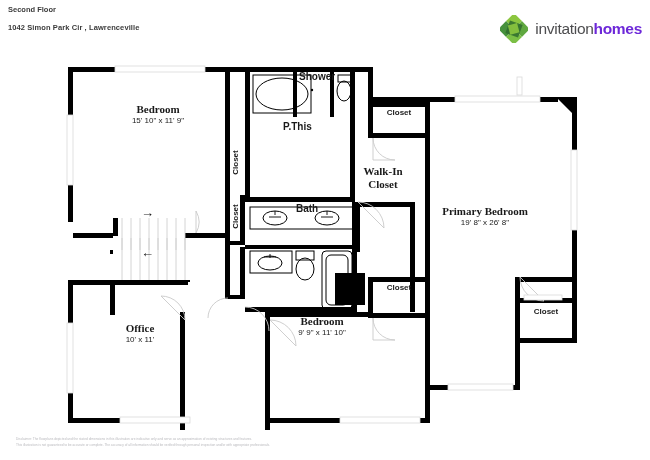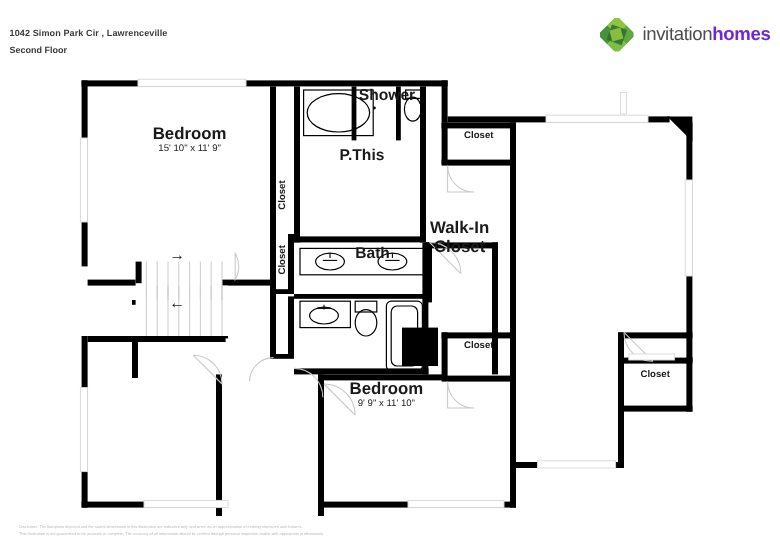--- a/index.html
+++ b/index.html
@@ -28,21 +28,21 @@
     left: 8px; top: 23px;
     font-size: 7.5px;
     font-weight: 700;
     letter-spacing: 0.1px;
     color: #3a3a3a;
     white-space: nowrap;
     text-align: right;
   }
   #floor-line {
     position: absolute;
-    left: 8px; top: 37px;
+    left: 8px; top: 5px;
     font-size: 7.5px;
     font-weight: 700;
     color: #3a3a3a;
     white-space: nowrap;
   }
 
   
   #logo-block {
     position: absolute;
     right: 8px; top: 14px;
@@ -72,23 +72,24 @@
   
   .room-label {
     position: absolute;
     text-align: center;
     line-height: 1.15;
     white-space: nowrap;
     pointer-events: none;
   }
   .room-label .name {
     display: block;
-    font-size: 14px;
+    font-size: 11px;
     font-weight: 700;
     color: #1a1a1a;
+    font-family: Liberation Serif, serif;
   }
   .room-label .dim {
     display: block;
     font-size: 8px;
     font-weight: 400;
     color: #1a1a1a;
   }
   .closet-label {
     position: absolute;
     font-size: 8px;
@@ -97,21 +98,21 @@
     white-space: nowrap;
     text-align: center;
     pointer-events: none;
   }
   .closet-label.vert {
     transform-origin: center center;
     transform: rotate(-90deg);
   }
   .small-label {
     position: absolute;
-    font-size: 13px;
+    font-size: 10px;
     font-weight: 700;
     color: #1a1a1a;
     white-space: nowrap;
     pointer-events: none;
   }
 
   
   #disclaimer {
     position: absolute;
     left: 16px; top: 437px;
@@ -348,32 +349,40 @@
       <rect class="win" x="571" y="95" width="6" height="80"></rect>
       <rect class="win" x="517" y="22" width="5" height="18"></rect>
     </g>
   </svg>
 
   <div class="room-label" style="left:98px; top:48px; width:120px;">
     <span class="name">Bedroom</span>
     <span class="dim">15' 10" x 11' 9"</span>
   </div>
 
+  <div class="room-label" style="left:415px; top:150px; width:140px;">
+    <span class="name">Primary Bedroom</span>
+    <span class="dim">19' 8" x 26' 8"</span>
+  </div>
 
   <div class="room-label" style="left:262px; top:260px; width:120px;">
     <span class="name">Bedroom</span>
     <span class="dim">9' 9" x 11' 10"</span>
   </div>
 
+  <div class="room-label" style="left:85px; top:267px; width:110px;">
+    <span class="name">Office</span>
+    <span class="dim">10' x 11'</span>
+  </div>
 
   <div class="small-label" style="left:283px; top:66px;">P.This</div>
   <div class="small-label" style="left:299px; top:16px;">Shower</div>
   <div class="small-label" style="left:276px; top:148px;margin-left:20px;">Bath</div>
 
-  <div class="room-label" style="left:338px; top:126px; width:90px;">
+  <div class="room-label" style="left:338px; top:110px; width:90px;">
     <span class="name">Walk-In</span>
     <span class="name">Closet</span>
   </div>
 
   <div class="closet-label" style="left:374px; top:53px; width:50px;">Closet</div>
   <div class="closet-label vert" style="left:210px; top:103px; width:50px;">Closet</div>
   <div class="closet-label vert" style="left:210px; top:157px; width:50px;">Closet</div>
   <div class="closet-label" style="left:374px; top:228px; width:50px;">Closet</div>
   <div class="closet-label" style="left:521px; top:252px; width:50px;">Closet</div>
 

